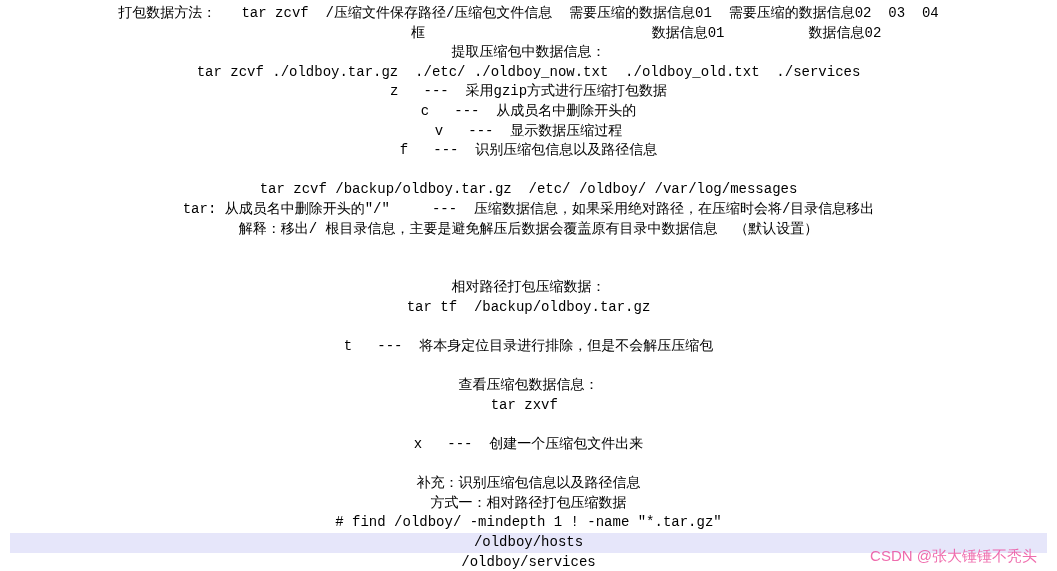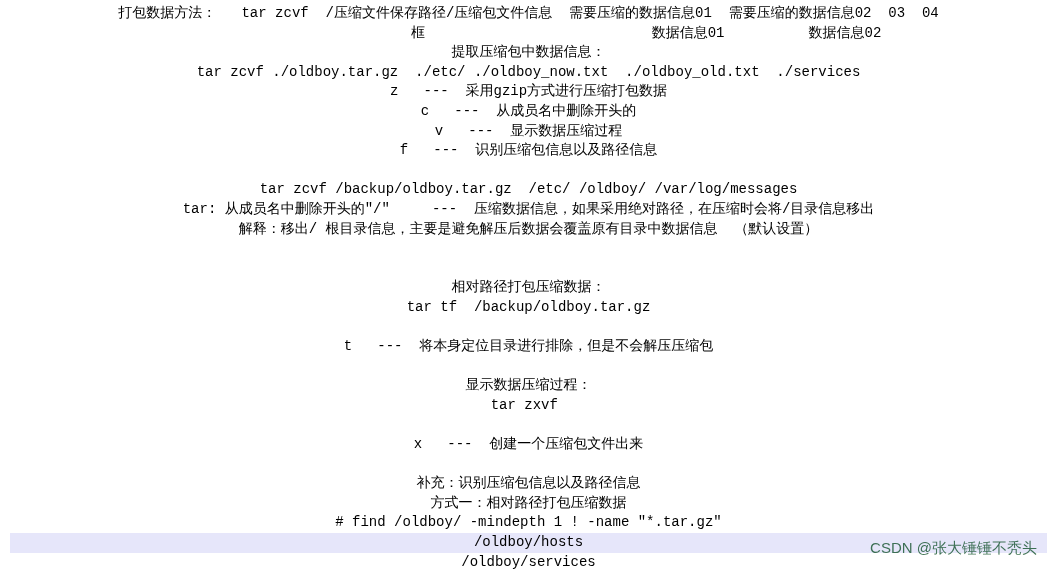--- a/index.html
+++ b/index.html
@@ -21,23 +21,23 @@
       white-space: pre;
       font-family: Consolas, "Courier New", monospace, "Microsoft YaHei";
       text-align: center;
     }
     .highlight {
       background-color: #e6e6fa;
       display: block;
     }
     .watermark {
       position: absolute;
-      bottom: 18px;
+      bottom: 10px;
       right: 20px;
-      color: #14532d;
+      color: #ec4899;
       font-size: 15px;
       font-family: "Microsoft YaHei", sans-serif;
       opacity: 0.8;
     }
     .cursor-line {
       position: relative;
     }
   </style>
 </head>
 <body>
@@ -54,21 +54,21 @@
 <div class="line">tar zcvf /backup/oldboy.tar.gz  /etc/ /oldboy/ /var/log/messages</div>
 <div class="line">tar: 从成员名中删除开头的"/"     ---  压缩数据信息，如果采用绝对路径，在压缩时会将/目录信息移出</div>
 <div class="line">解释：移出/ 根目录信息，主要是避免解压后数据会覆盖原有目录中数据信息  （默认设置）</div>
 <div class="line"> </div>
 <div class="line"> </div>
 <div class="line">相对路径打包压缩数据：</div>
 <div class="line">tar tf  /backup/oldboy.tar.gz</div>
 <div class="line"> </div>
 <div class="line">t   ---  将本身定位目录进行排除，但是不会解压压缩包</div>
 <div class="line"> </div>
-<div class="line">显示数据压缩过程：</div>
+<div class="line">查看压缩包数据信息：</div>
 <div class="line">tar zxvf </div>
 <div class="line"> </div>
 <div class="line">x   ---  创建一个压缩包文件出来</div>
 <div class="line"> </div>
 <div class="line">补充：识别压缩包信息以及路径信息</div>
 <div class="line">方式一：相对路径打包压缩数据</div>
 <div class="line"># find /oldboy/ -mindepth 1 ! -name "*.tar.gz"</div>
 <div class="line highlight cursor-line">/oldboy/hosts</div>
 <div class="line">/oldboy/services</div>
 

